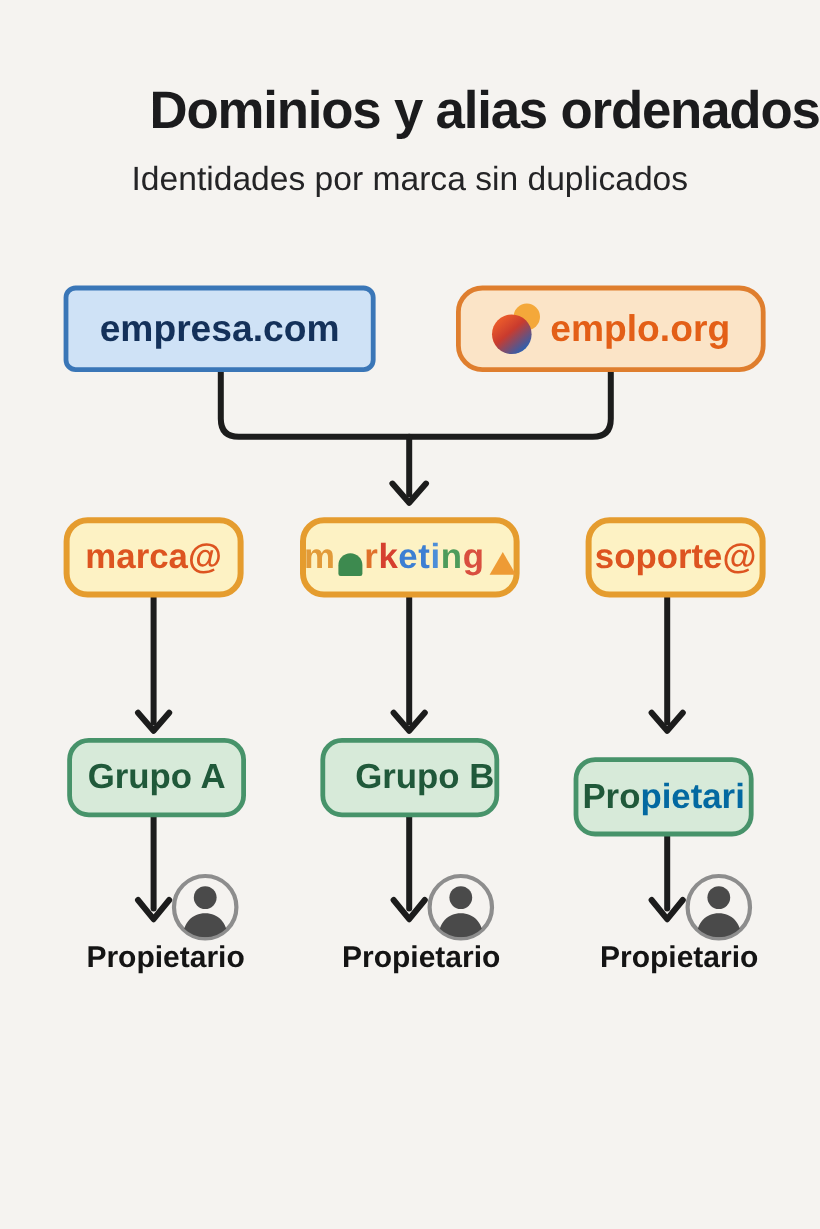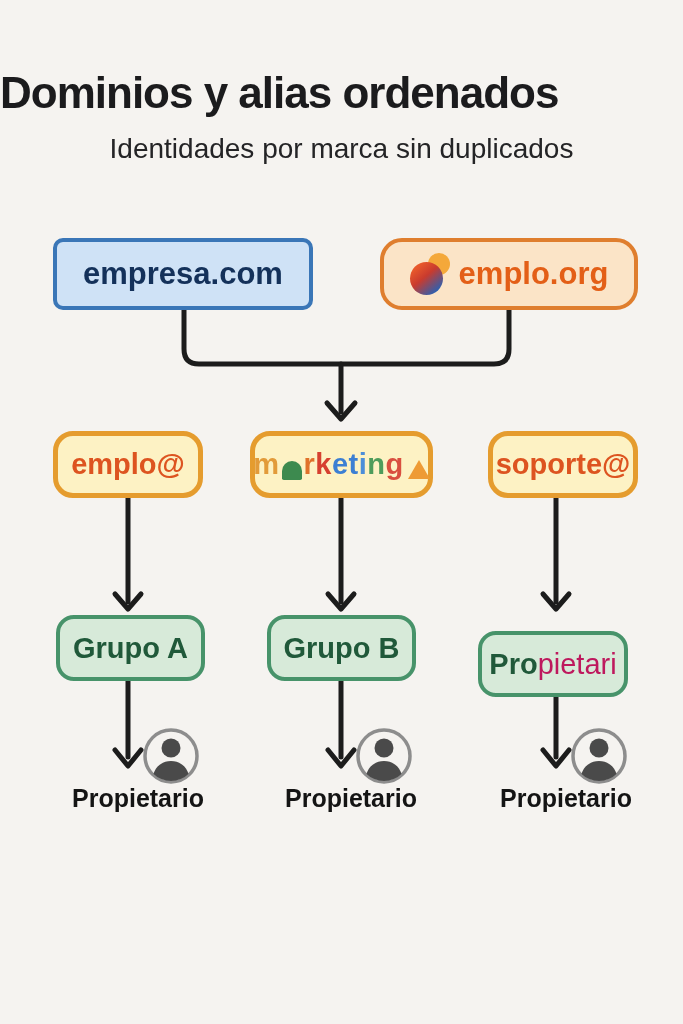--- a/index.html
+++ b/index.html
@@ -1,36 +1,36 @@
 <!DOCTYPE html>
 <html><head>
 <meta charset="utf-8">
 <style>
   html,body{margin:0;padding:0;}
   body{width:683px;height:1024px;overflow:hidden;background:#f5f3f0;
        font-family:"Liberation Sans",sans-serif;}
   .canvas{position:relative;width:683px;height:1024px;background:#f5f3f0;}
 
-  .title{position:absolute;top:68px;left:0;width:683px;text-align:left;
+  .title{position:absolute;top:68px;left:0;width:683px;text-align:right;
          font-size:44px;font-weight:700;color:#1b1b1d;letter-spacing:-1px;
          margin:0;white-space:nowrap;}
   .subtitle{position:absolute;top:133px;left:0;width:683px;text-align:center;
          font-size:28px;font-weight:400;color:#242426;margin:0;white-space:nowrap;}
 
   .node{position:absolute;display:flex;align-items:center;justify-content:center;
         font-weight:700;white-space:nowrap;box-sizing:border-box;}
   .domain-blue{background:#cfe2f6;border:4px solid #3a76b7;border-radius:10px;
         color:#14315a;font-size:31px;}
   .domain-orange{background:#fbe4c7;border:4px solid #df7e2e;border-radius:22px;
         color:#e35f17;font-size:31px;}
   .alias{background:#fdf2c4;border:5px solid #e59c2e;border-radius:20px;
         color:#dd5420;font-size:29px;}
   .group{background:#d7ead9;border:4px solid #47936a;border-radius:18px;
         color:#20593a;font-size:29px;}
-  .group .rest{color:#be185d;font-weight:400;}
+  .group .rest{color:#0369a1;font-weight:700;}
 
   
   .emplo-logo{position:relative;width:40px;height:42px;margin-right:9px;flex:0 0 auto;}
   .emplo-leaf{position:absolute;right:0;top:0;width:22px;height:22px;
         background:#f4a83a;border-radius:55% 55% 55% 0;}
   .emplo-ball{position:absolute;left:0;bottom:0;width:33px;height:33px;border-radius:50%;
         background:linear-gradient(140deg,#e8582b 18%,#c93b2e 45%,#2f5fae 85%);}
 
   
   .mk-word{display:flex;align-items:baseline;font-size:29px;font-weight:700;letter-spacing:0.5px;}
@@ -84,21 +84,21 @@
 
   <div class="node domain-orange" style="left:380px;top:238px;width:258px;height:72px;">
     <span class="emplo-logo">
       <span class="emplo-leaf"></span>
       <span class="emplo-ball"></span>
     </span>
     <span>emplo.org</span>
   </div>
 
   <div class="node alias" style="left:53px;top:431px;width:150px;height:67px;">
-    <span>emplo@</span>
+    <span>marca@</span>
   </div>
 
   <div class="node alias" style="left:250px;top:431px;width:183px;height:67px;">
     <span class="mk-word">
         <span style="color: rgb(226, 155, 58);">m</span>
         <span class="mk-arch" style="background: rgb(61, 138, 79);"></span>
         <span style="color: rgb(224, 113, 42);">r</span>
         <span style="color: rgb(214, 64, 47);">k</span>
         <span style="color: rgb(60, 127, 211);">e</span>
         <span style="color: rgb(60, 127, 211);">t</span>
@@ -110,21 +110,21 @@
   </div>
 
   <div class="node alias" style="left:488px;top:431px;width:150px;height:67px;">
     <span>soporte@</span>
   </div>
 
   <div class="node group" style="left:56px;top:615px;width:149px;height:66px;">
     <span>Grupo A</span>
   </div>
 
-  <div class="node group" style="left:267px;top:615px;width:149px;height:66px;">
+  <div class="node group" style="left:267px;top:615px;width:149px;height:66px;justify-content:flex-end;">
     <span>Grupo B</span>
   </div>
 
   <div class="node group" style="left:478px;top:615px;width:150px;height:66px;margin-top:16px;">
     <span>Pro</span>
       <span class="rest">pietari</span>
   </div>
 
   <div class="avatar" style="left:141px;top:726px;">
     <svg width="60" height="60" viewBox="0 0 60 60">

